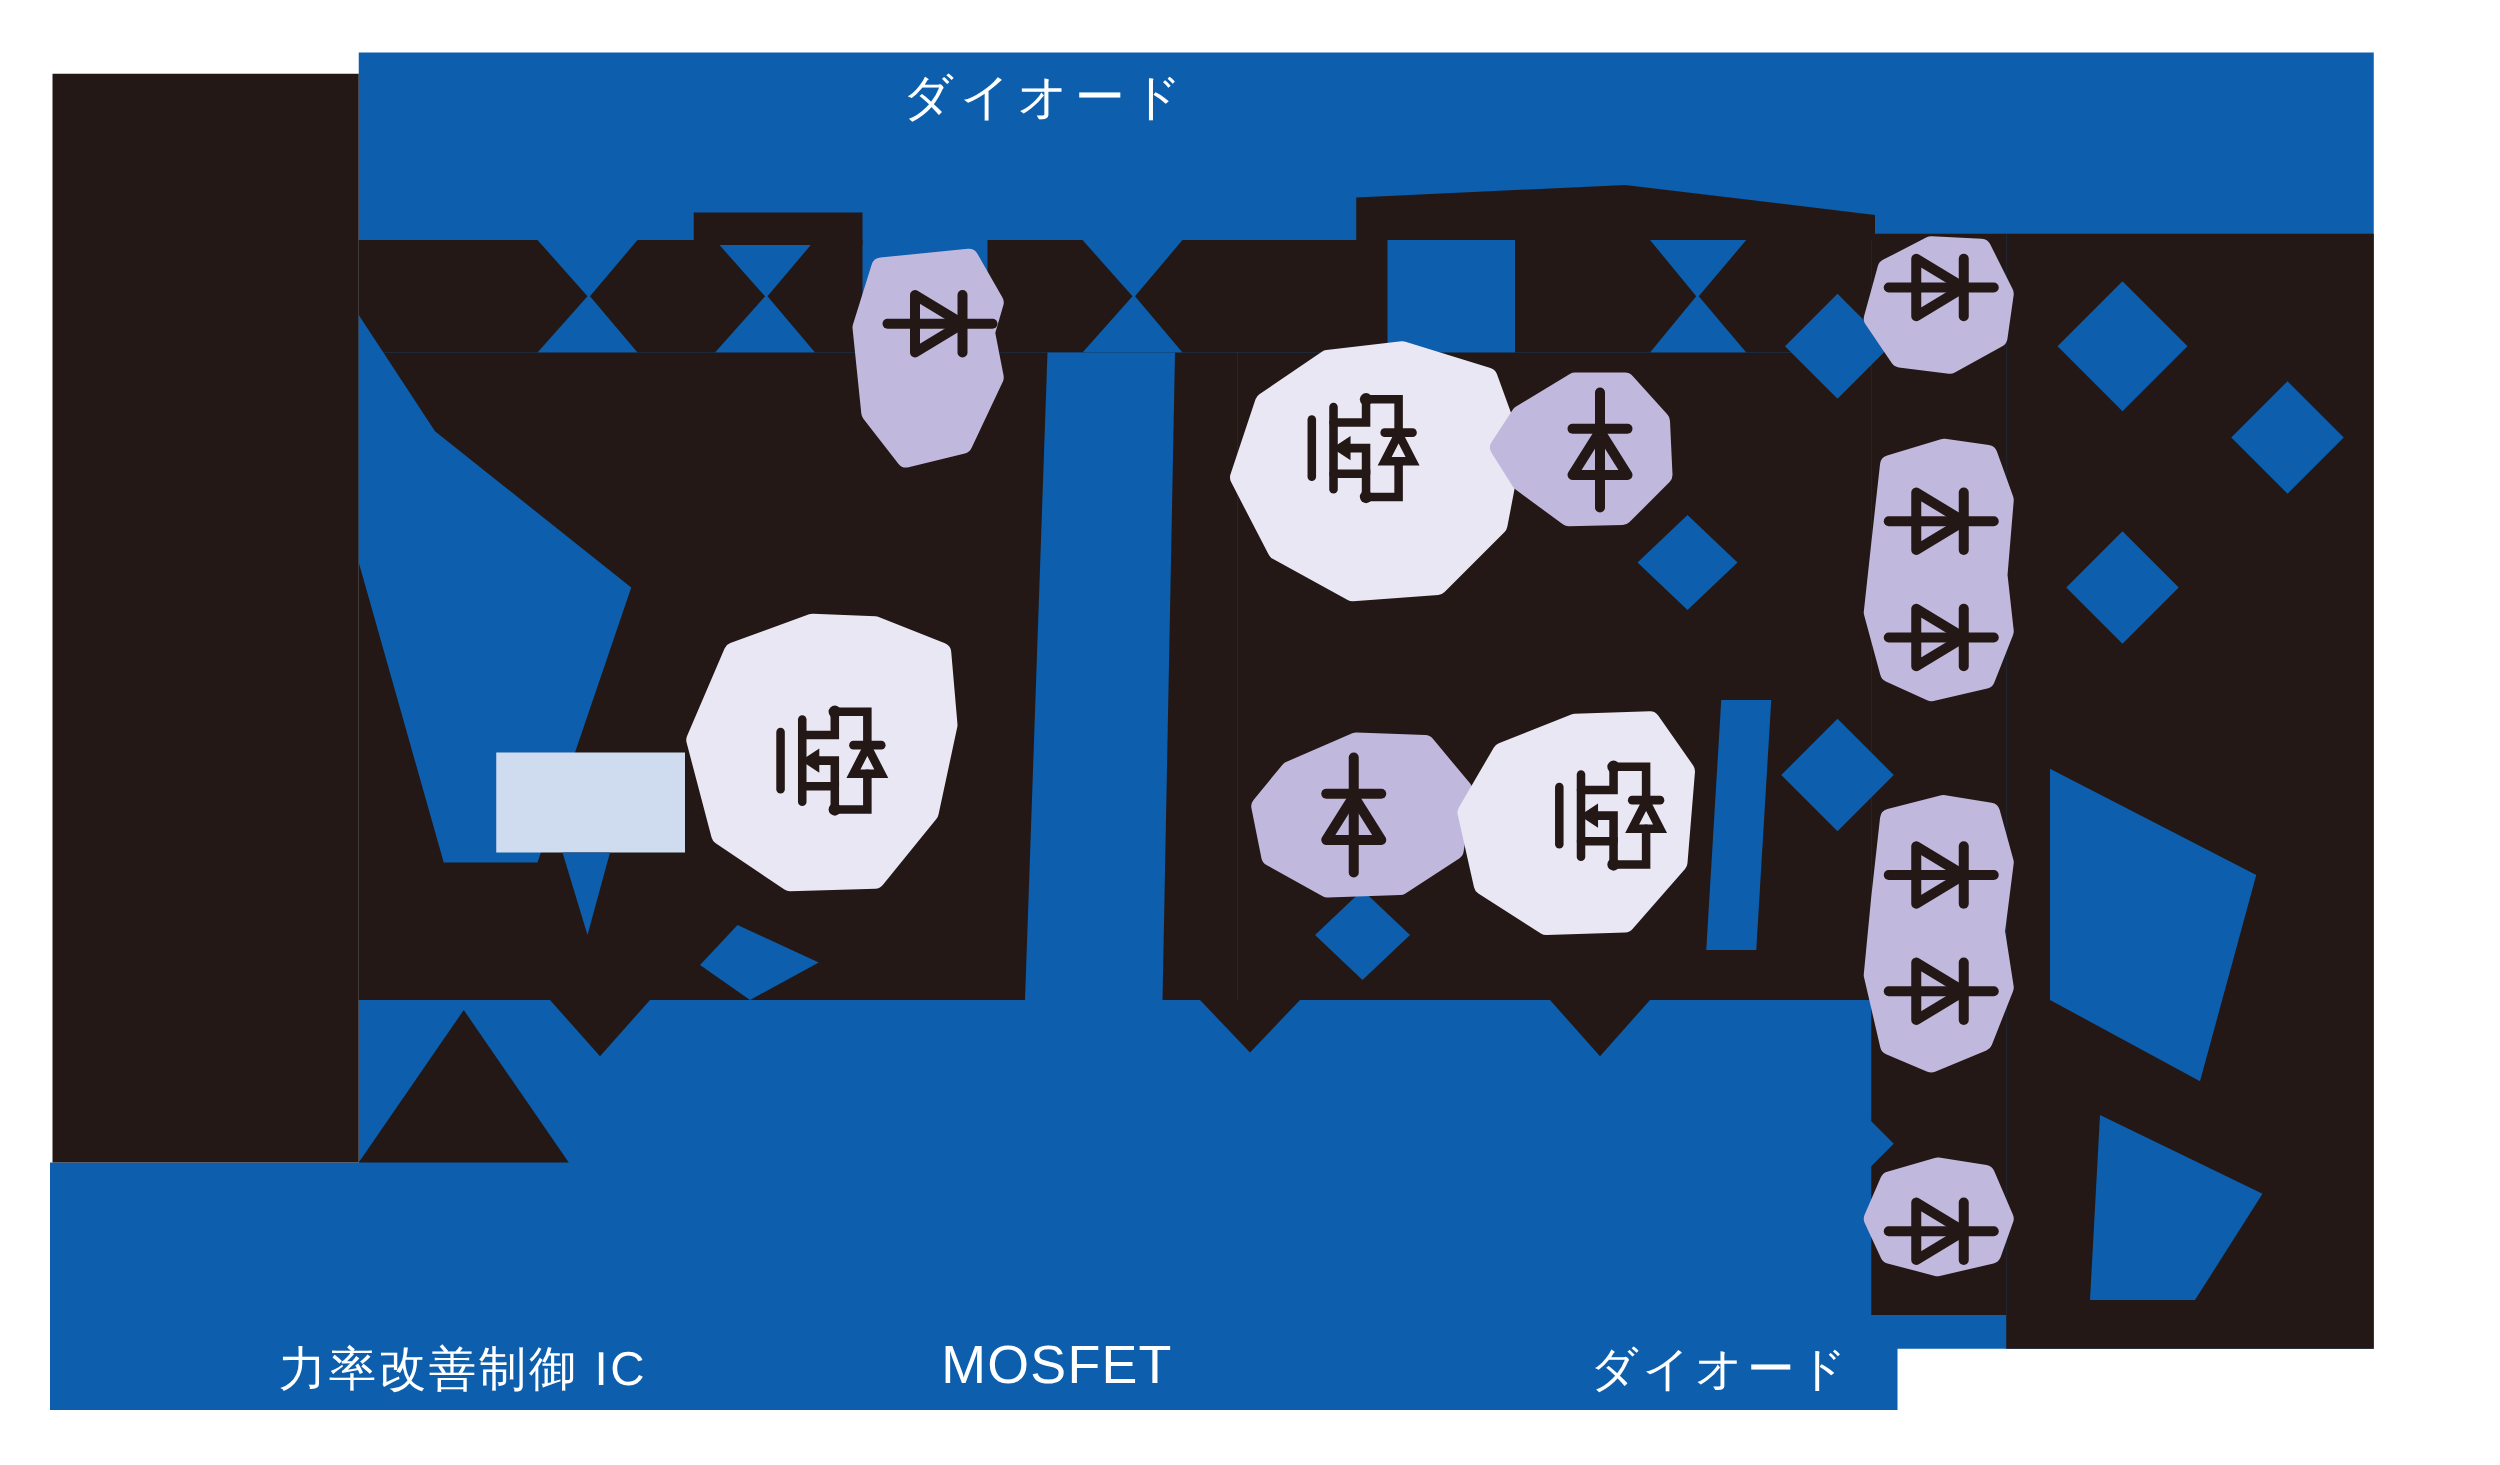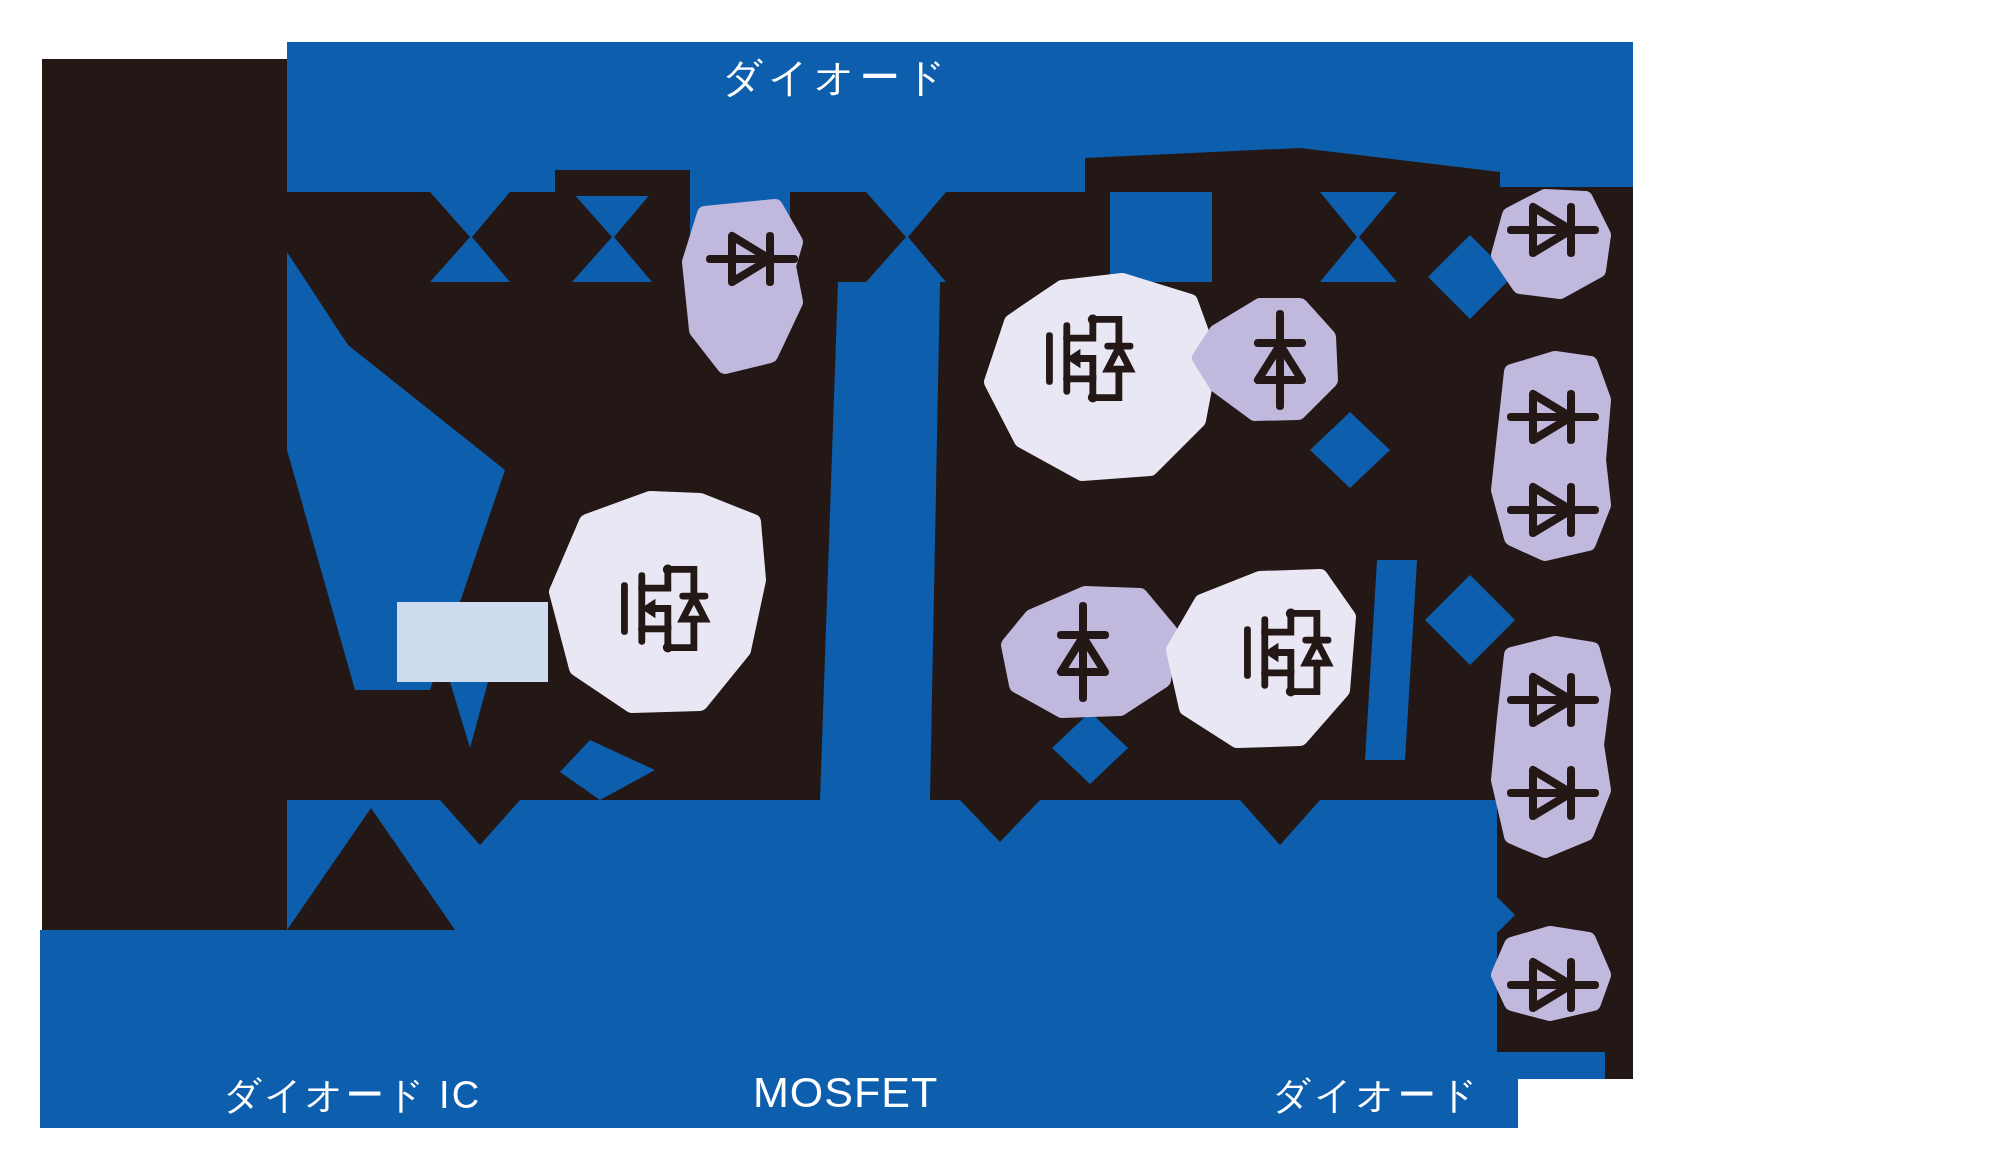--- a/index.html
+++ b/index.html
@@ -1,16 +1,16 @@
 <!DOCTYPE html>
 <html><head>
 <meta charset="utf-8">
 <style>
   html,body{margin:0;padding:0;background:#ffffff;}
-  #stage{position:relative;width:1633px;height:1172px;background:#ffffff;overflow:hidden;
+  #stage{position:relative;width:1899px;height:1172px;background:#ffffff;overflow:hidden;
          font-family:"Liberation Sans","DejaVu Sans",sans-serif;}
   #stage svg{position:absolute;left:0;top:0;}
   .lbl{position:absolute;color:#ffffff;white-space:nowrap;font-weight:500;}
   .lbl-top{left:722px;top:50px;font-size:40px;letter-spacing:5px;}
   .lbl-pfc{left:223px;top:1070px;font-size:38px;letter-spacing:2px;}
   .lbl-mosfet{left:753px;top:1068px;font-size:43px;letter-spacing:1px;}
   .lbl-diode2{left:1272px;top:1070px;font-size:38px;letter-spacing:3px;}
 </style>
 </head>
 <body>
@@ -118,17 +118,17 @@
     <use href="#dioder" transform="translate(1553,230)"></use>
     <use href="#dioder" transform="translate(1553,417)"></use>
     <use href="#dioder" transform="translate(1553,510)"></use>
     <use href="#dioder" transform="translate(1553,700)"></use>
     <use href="#dioder" transform="translate(1553,793)"></use>
     <use href="#dioder" transform="translate(1553,985)"></use>
   </g>
 </svg>
 
 <div class="lbl lbl-top">ダイオード</div>
-<div class="lbl lbl-pfc">ダイオード IC</div>
+<div class="lbl lbl-pfc">力率改善制御 IC</div>
 <div class="lbl lbl-mosfet">MOSFET</div>
 <div class="lbl lbl-diode2">ダイオード</div>
 
 </div>
 
 </body></html>

